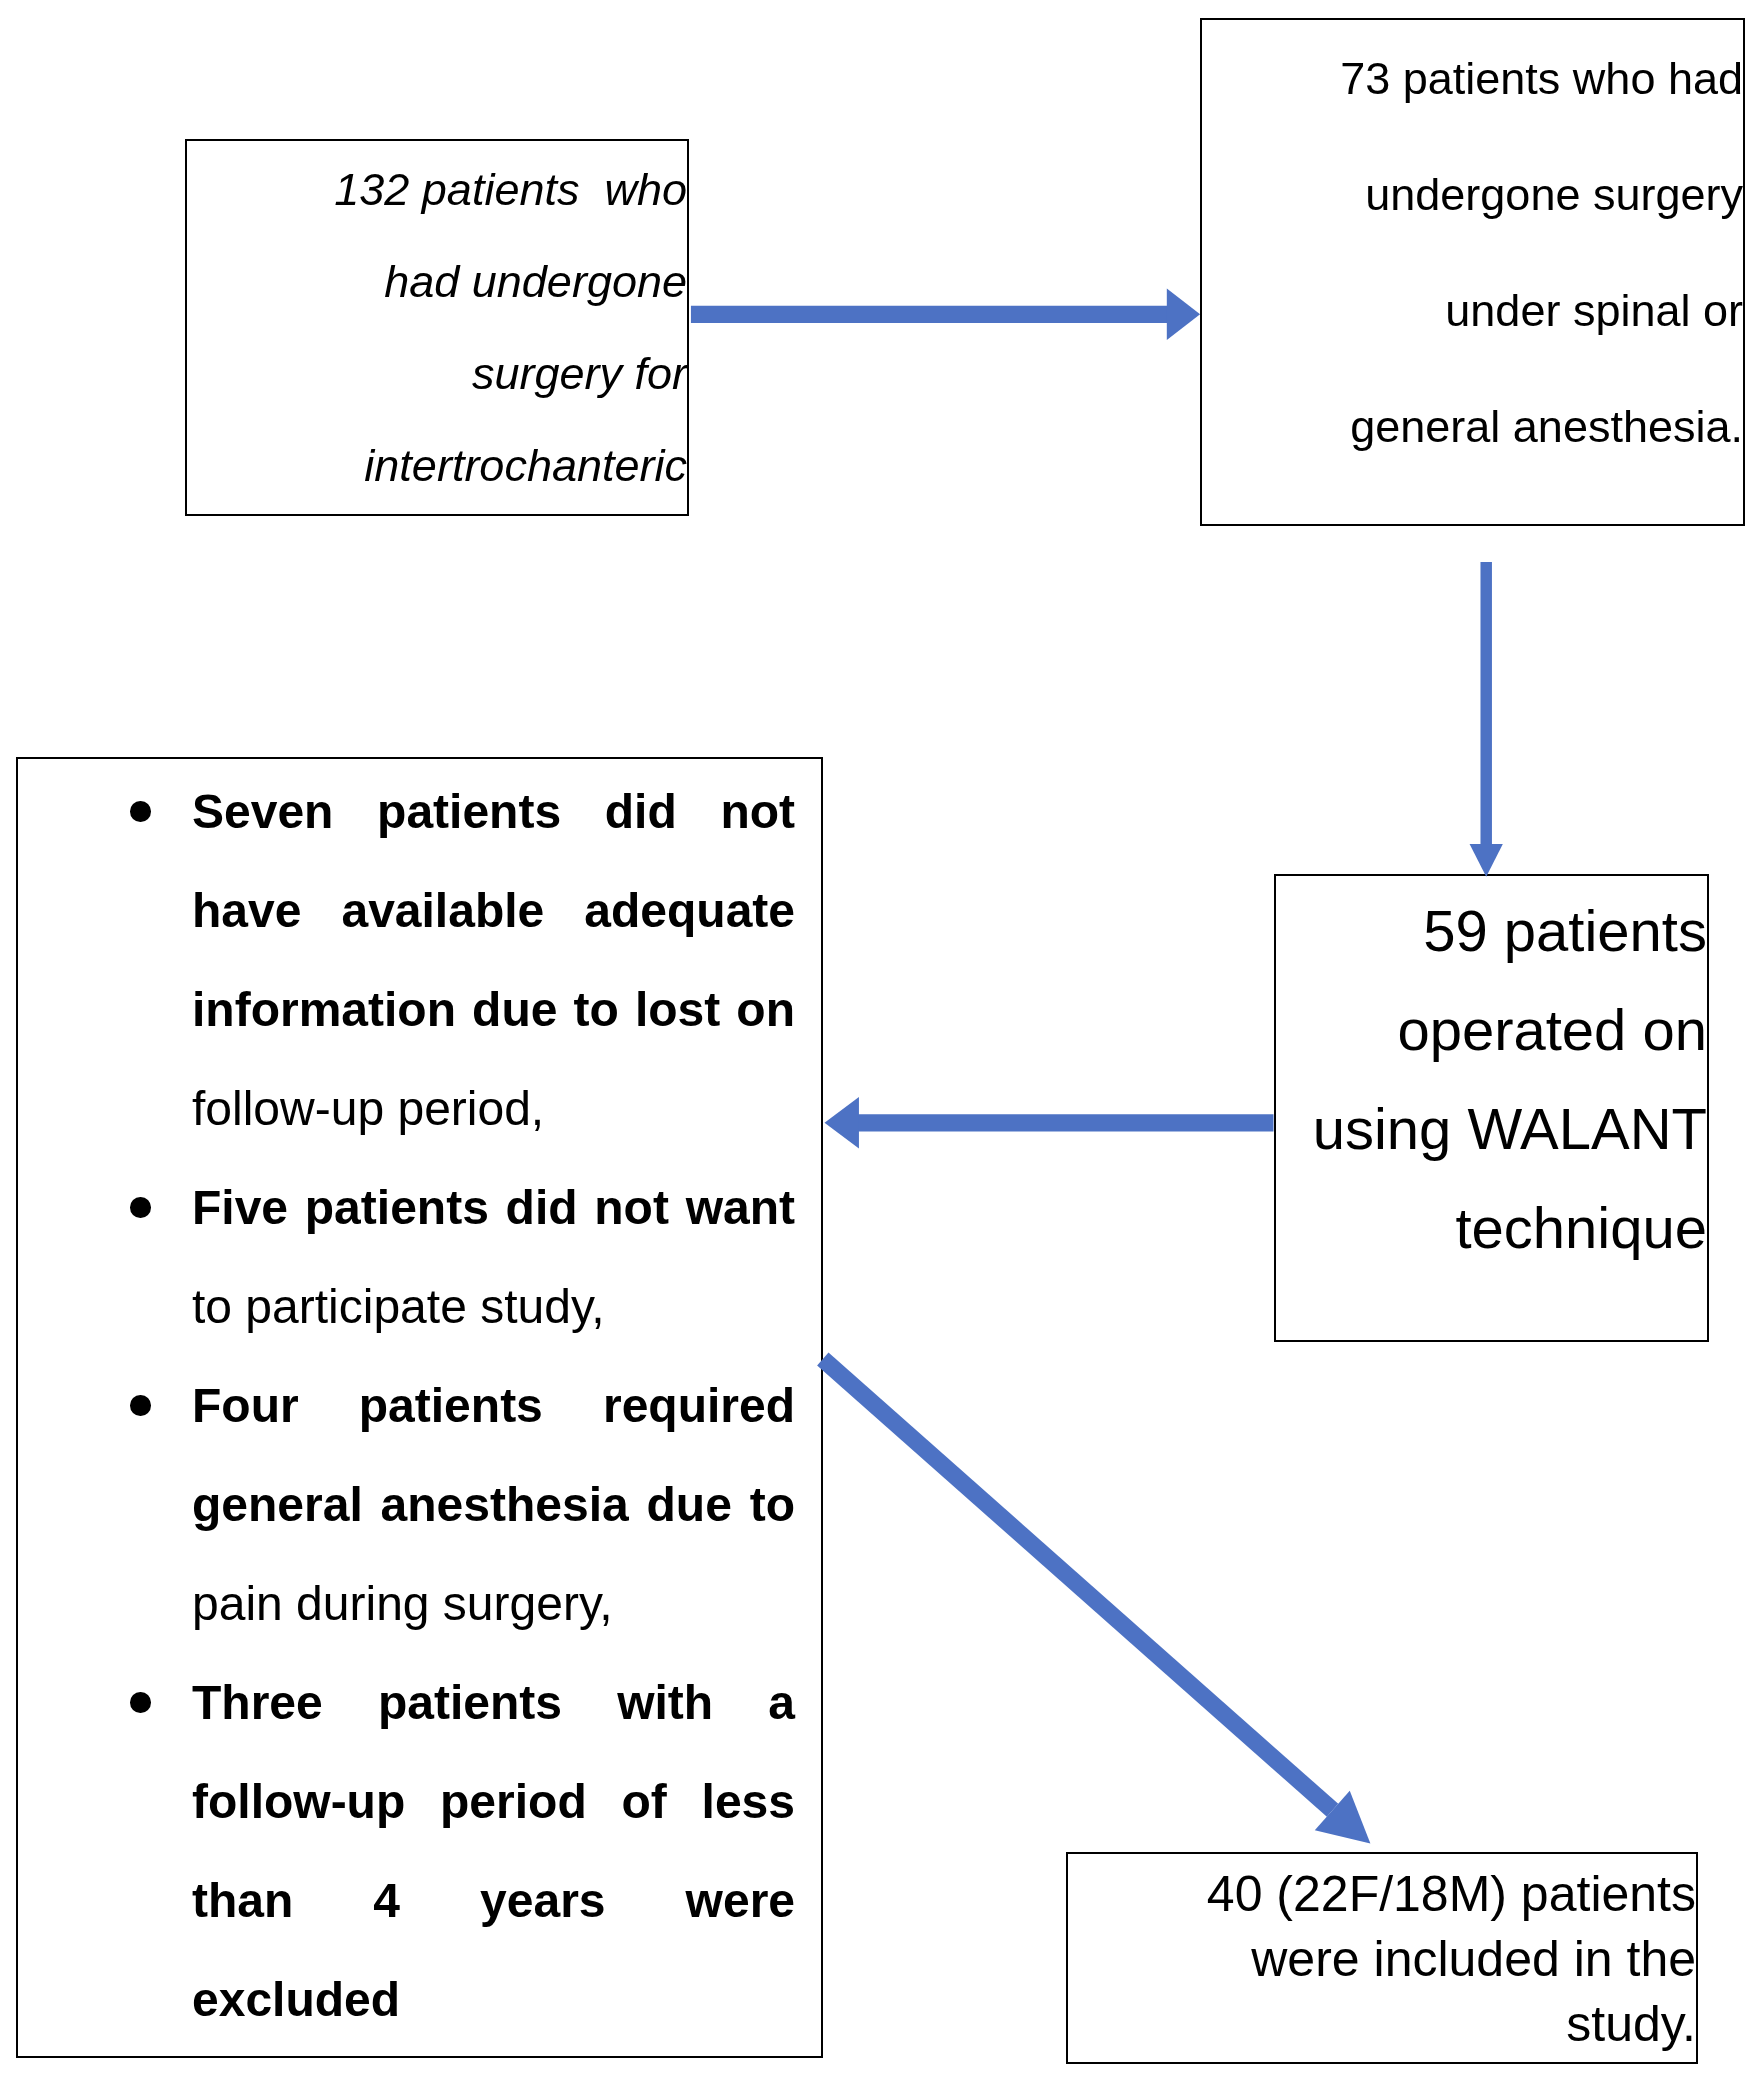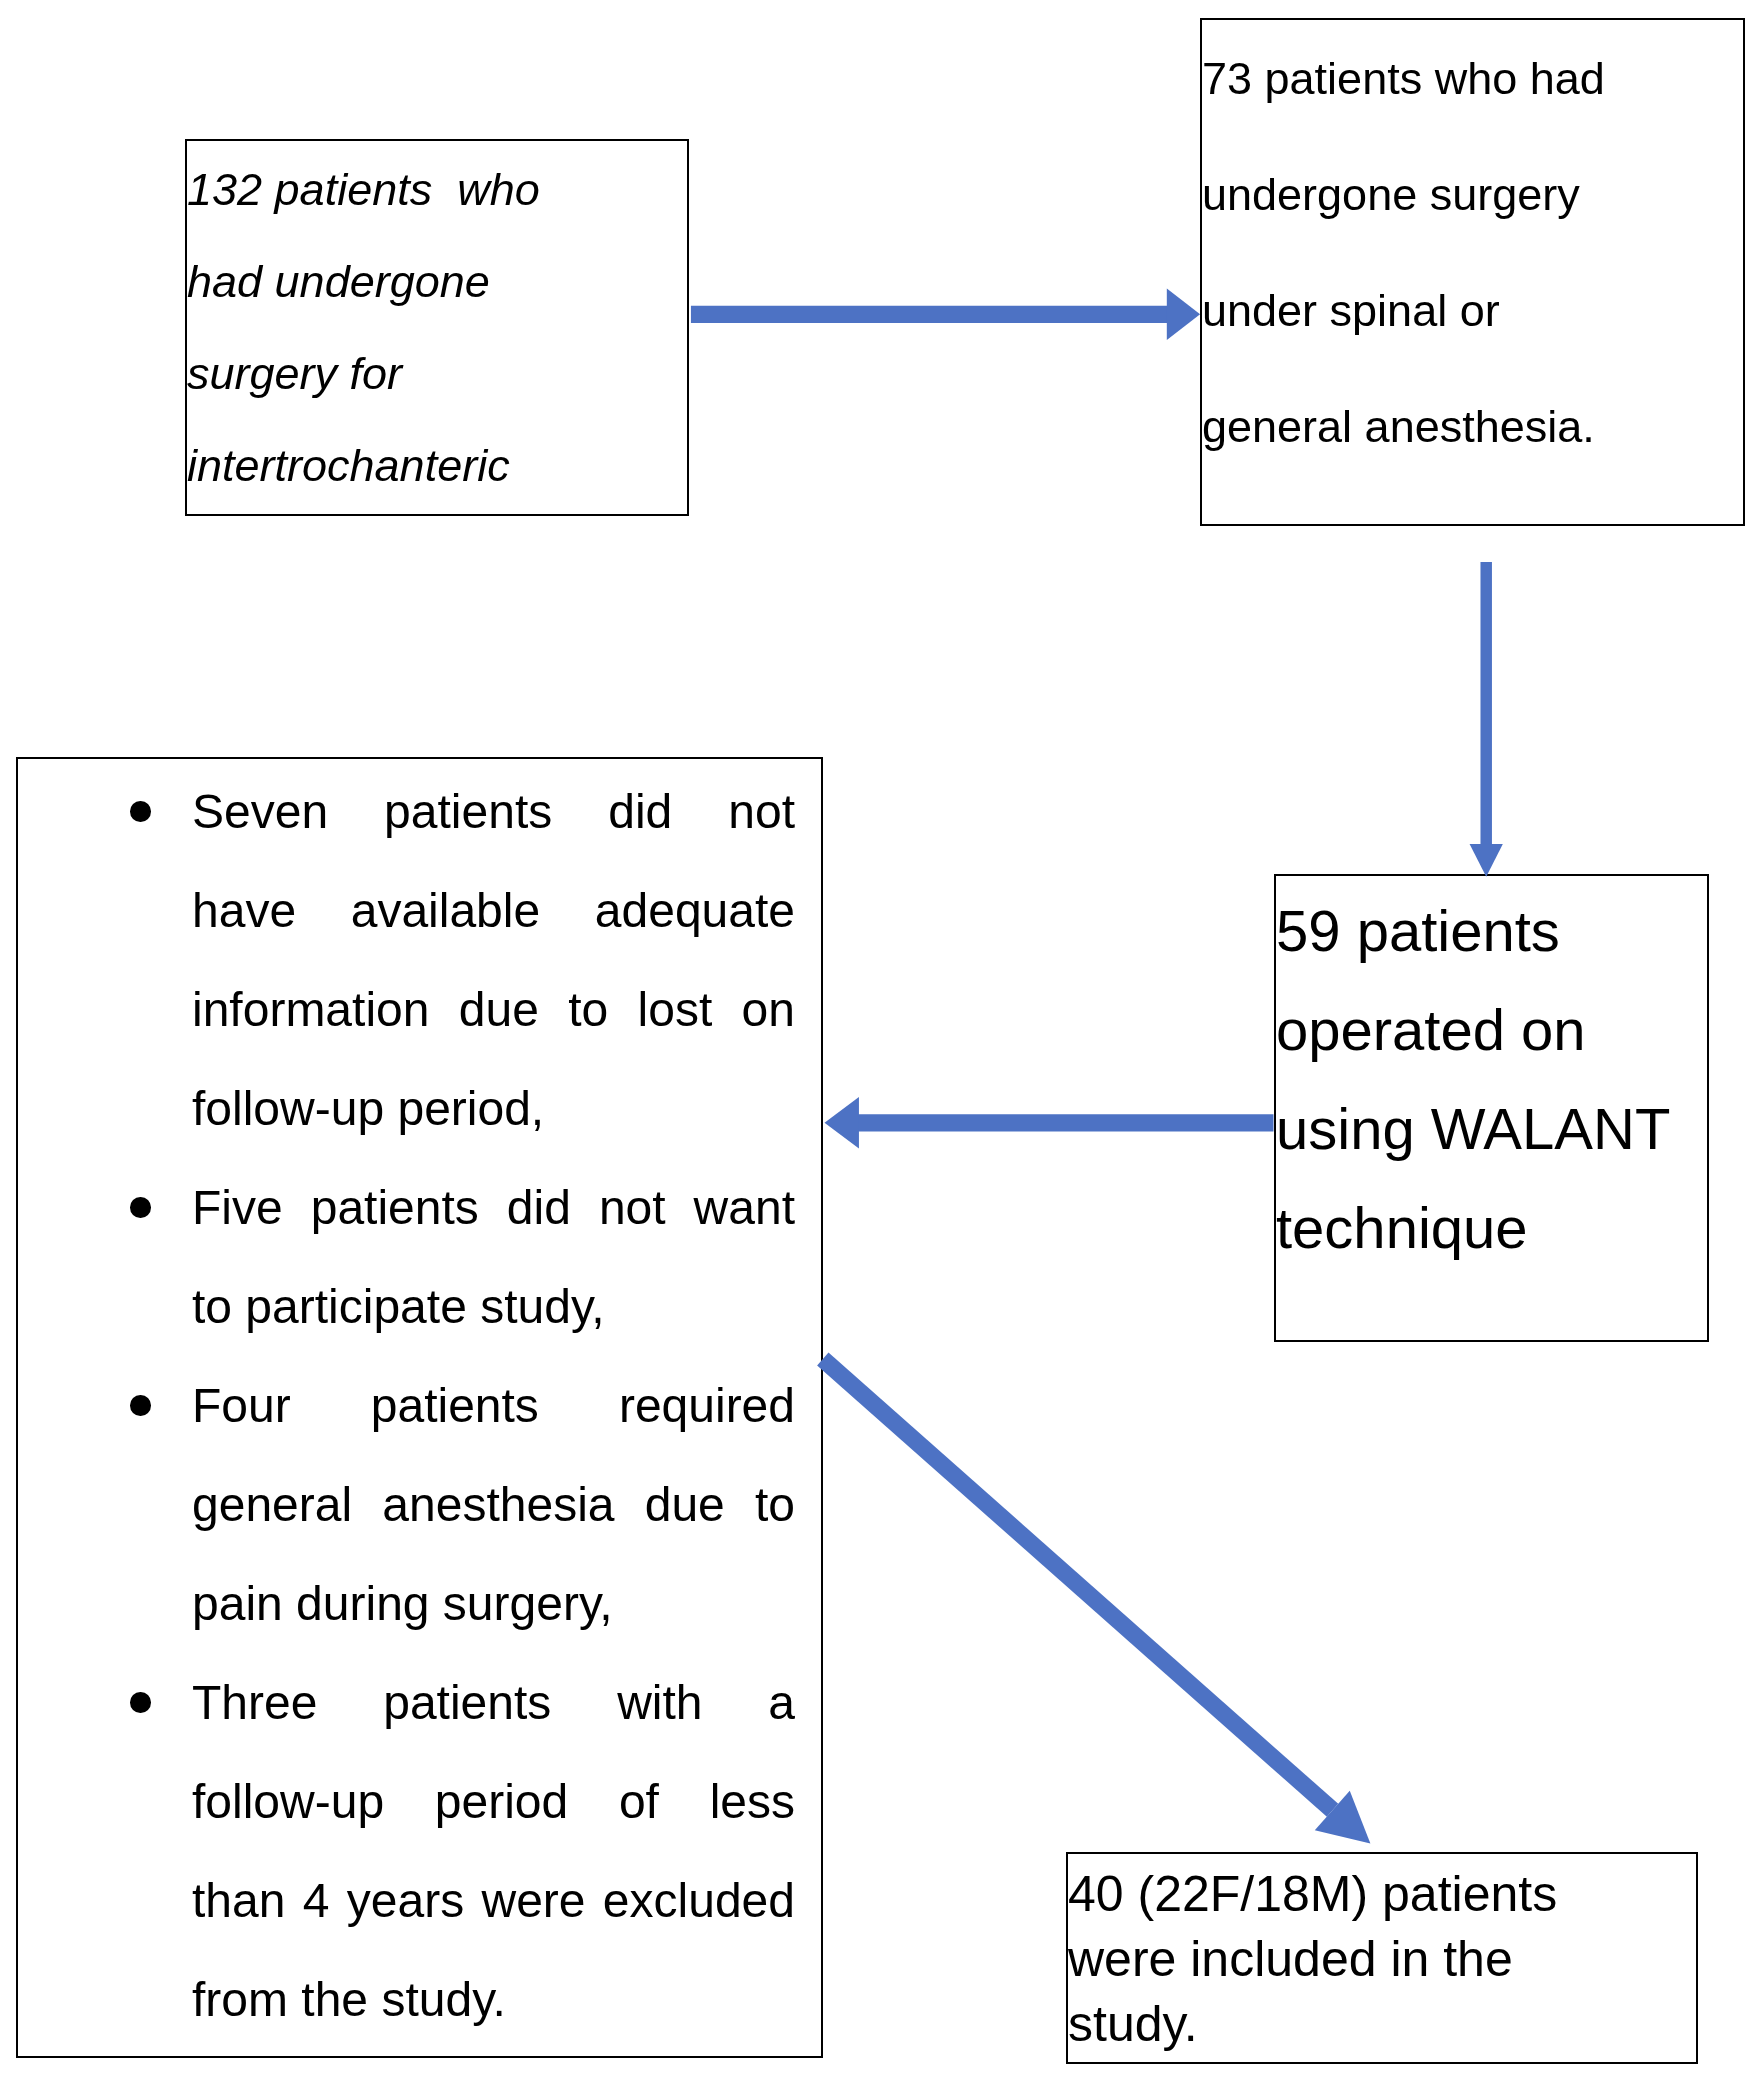--- a/index.html
+++ b/index.html
@@ -12,38 +12,38 @@
     color: #000000;
     overflow: hidden;
   }
   .box {
     position: absolute;
     border: 2.9px solid #000000;
     background: #ffffff;
     box-sizing: border-box;
   }
   .line { white-space: pre-wrap; }
-  .center { text-align: left; }
+  .center { text-align: right; margin-left: 10px; }
 
   
   .box-a { left: 185px; top: 139px; width: 504px; height: 377px; padding-top: 3.4px; }
   .box-a .line { font-size: 45px; line-height: 92px; font-style: italic; }
 
   
   .box-b { left: 1200px; top: 18px; width: 545px; height: 508px; padding-top: 1.1px; }
   .box-b .line { font-size: 45px; line-height: 116px; }
 
   
   .box-c { left: 1274px; top: 874px; width: 435px; height: 468px; padding-top: 4.6px; }
   .box-c .line { font-size: 58px; line-height: 99px; }
 
   
   .box-d { left: 16px; top: 757px; width: 807px; height: 1301px; padding: 3.4px 26px 0 174px; }
   .box-d .bl { font-size: 48px; line-height: 99px; white-space: pre-wrap; }
-  .box-d .just { text-align: justify; text-align-last: justify; }
+  .box-d .just { text-align: justify; text-align-last: justify; font-weight: bold; }
   .bullet { position: relative; }
   .dot {
     position: absolute;
     left: -62px;
     top: 39px;
     width: 20.6px;
     height: 20.6px;
     border-radius: 50%;
     background: #000000;
   }

